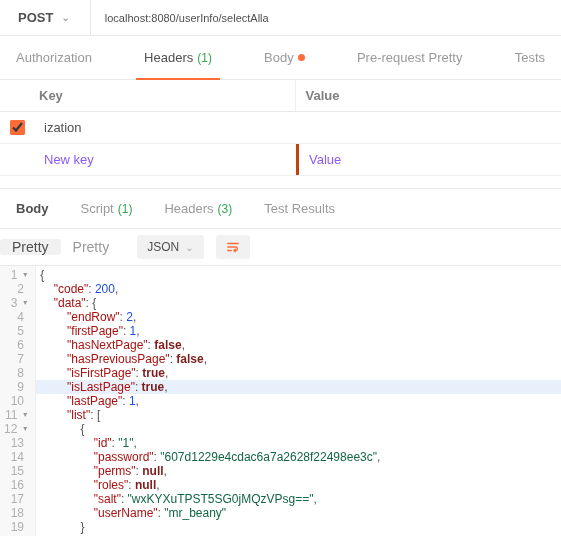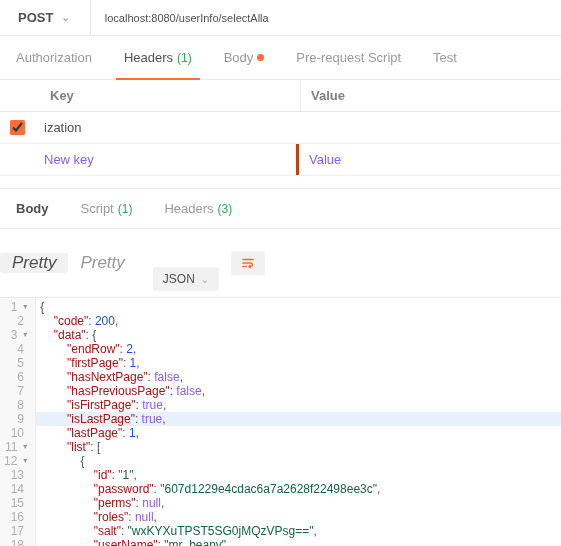--- a/index.html
+++ b/index.html
@@ -3,61 +3,61 @@
 <meta charset="utf-8">
 <style>
 * { margin: 0; padding: 0; box-sizing: border-box; font-family: -apple-system, BlinkMacSystemFont, "Segoe UI", Arial, sans-serif; }
 body { background: #fff; width: 561px; height: 546px; overflow: hidden; font-size: 13px; color: #505050; }
 
 .request-bar { display: flex; align-items: center; border-bottom: 1px solid #e8e8e8; }
 .method-btn { padding: 10px 20px 10px 18px; font-weight: 600; color: #505050; display: flex; align-items: center; gap: 8px; border-right: 1px solid #e8e8e8; cursor: pointer; }
 .chevron-down { font-size: 10px; color: #aaa; }
 .url-input { flex: 1; padding: 10px 14px; border: none; outline: none; font-size: 11px; color: #505050; }
 
-.req-tabs { display: flex; gap: 0; border-bottom: 1px solid #e8e8e8; padding: 0; }
+.req-tabs { display: flex; gap: 10px; border-bottom: 1px solid #e8e8e8; padding: 0; justify-content: space-between; }
 .req-tab { padding: 14px 16px; color: #9a9a9a; cursor: pointer; position: relative; display: flex; align-items: center; gap: 4px; }
 .req-tab.active { color: #505050; }
 .req-tab.active::after { content: ''; position: absolute; bottom: -1px; left: 8px; right: 8px; height: 2px; background: #ff6c37; }
 .tab-count { color: #34a853; font-size: 12px; }
 .dot-orange { width: 7px; height: 7px; border-radius: 50%; background: #ff6c37; display: inline-block; }
 
-.kv-header { display: flex; border-bottom: 1px solid #e8e8e8; background: #fff; padding-left: 40px; }
+.kv-header { display: flex; border-bottom: 1px solid #e8e8e8; background: #fff; padding-left: 29px; }
 .kv-header .col { flex: 1; padding: 8px 10px; font-weight: 600; color: #808080; border-right: 1px solid #eee; }
 .kv-header .col:last-child { border-right: none; }
 
 .kv-row { display: flex; align-items: center; border-bottom: 1px solid #eee; }
 .kv-check { width: 34px; display: flex; justify-content: center; }
 .kv-check input { accent-color: #ff6c37; width: 15px; height: 15px; }
 .kv-cell { flex: 1; padding: 8px 10px; border-right: 3px solid #c2410c; color: #505050; }
 .kv-cell:last-child { border-right: none; }
 .kv-cell.placeholder { color: #8b5cf6; }
 
 .resp-tabs { display: flex; border-top: 1px solid #e8e8e8; border-bottom: 1px solid #e8e8e8; margin-top: 12px; }
 .resp-tab { padding: 12px 16px; color: #9a9a9a; cursor: pointer; display: flex; align-items: center; gap: 4px; }
 .resp-tab.active { color: #505050; font-weight: 600; }
 
 .formatter-bar { display: flex; align-items: center; gap: 8px; padding: 6px 0; border-bottom: 1px solid #e8e8e8; }
 .fmt-tabs { display: flex; gap: 0; }
-.fmt-tab { padding: 0 12px; color: #9a9a9a; cursor: pointer; font-size: 17px; font-style: italic; }
+.fmt-tab { padding: 0 12px; color: #9a9a9a; cursor: pointer; font-size: 14px; }
 .fmt-tab.active { color: #505050; background: #f1f1f1; border-radius: 3px; }
-.fmt-select { padding: 5px 10px; background: #f1f1f1; border: none; border-radius: 3px; font-size: 12px; color: #505050; display: flex; align-items: center; gap: 6px; cursor: pointer; margin-left: 8px; margin-top: 32px; }
+.fmt-select { padding: 5px 10px; background: #f1f1f1; border: none; border-radius: 3px; font-size: 12px; color: #505050; display: flex; align-items: center; gap: 6px; cursor: pointer; margin-left: 8px; }
 .fmt-icon { padding: 5px 10px; background: #f1f1f1; border-radius: 3px; margin-left: 4px; cursor: pointer; color: #ff6c37; display: flex; align-items: center; justify-content: center; }
 
 .code-area { display: flex; font-family: Consolas, Monaco, monospace; font-size: 12px; line-height: 14px; }
 .gutter { background: #f8f8f8; color: #b0b0b0; text-align: right; padding: 2px 8px 2px 4px; user-select: none; border-right: 1px solid #eee; }
 .gutter .ln { display: flex; align-items: center; justify-content: flex-end; height: 14px; gap: 2px; }
 .fold { font-size: 8px; color: #999; width: 8px; }
 .code { padding: 2px 0; flex: 1; }
 .code .line { height: 14px; white-space: pre; padding-left: 4px; }
 .code .line.hl { background: #e8f0fb; }
 .k { color: #a11; }
 .n { color: #1d4ed8; }
 .s { color: #164; }
 .p { color: #555; }
-.v { color: #8b5cf6; }
+.v { color: #7f1d1d; font-weight: bold; }
 </style>
 </head>
 <body>
 
 <div class="request-bar">
   <div class="method-btn">
     <span>POST</span>
     <span class="chevron-down">⌄</span>
   </div>
   <input class="url-input" value="localhost:8080/userInfo/selectAlla" style="">
@@ -66,22 +66,22 @@
 <div class="req-tabs">
   <div class="req-tab">Authorization</div>
   <div class="req-tab active">
     <span>Headers</span>
     <span class="tab-count">(1)</span>
   </div>
   <div class="req-tab">
     <span>Body</span>
     <span class="dot-orange"></span>
   </div>
-  <div class="req-tab">Pre-request Script</div>
-  <div class="req-tab">Test</div>
+  <div class="req-tab">Pre-request Pretty</div>
+  <div class="req-tab">Tests</div>
 </div>
 
 <div class="kv-header">
   <div class="col">Key</div>
   <div class="col">Value</div>
 </div>
 
 <div class="kv-row">
   <div class="kv-check">
       <input type="checkbox" checked="" style="">
@@ -98,20 +98,21 @@
 <div class="resp-tabs">
   <div class="resp-tab active">Body</div>
   <div class="resp-tab">
     <span>Script</span>
     <span class="tab-count">(1)</span>
   </div>
   <div class="resp-tab">
     <span>Headers</span>
     <span class="tab-count">(3)</span>
   </div>
+  <div class="resp-tab">Test Results</div>
 </div>
 
 <div class="formatter-bar">
   <div class="fmt-tabs">
     <div class="fmt-tab active">Pretty</div>
     <div class="fmt-tab">Pretty</div>
   </div>
   <div class="fmt-select">
     <span>JSON</span>
     <span class="chevron-down">⌄</span>

